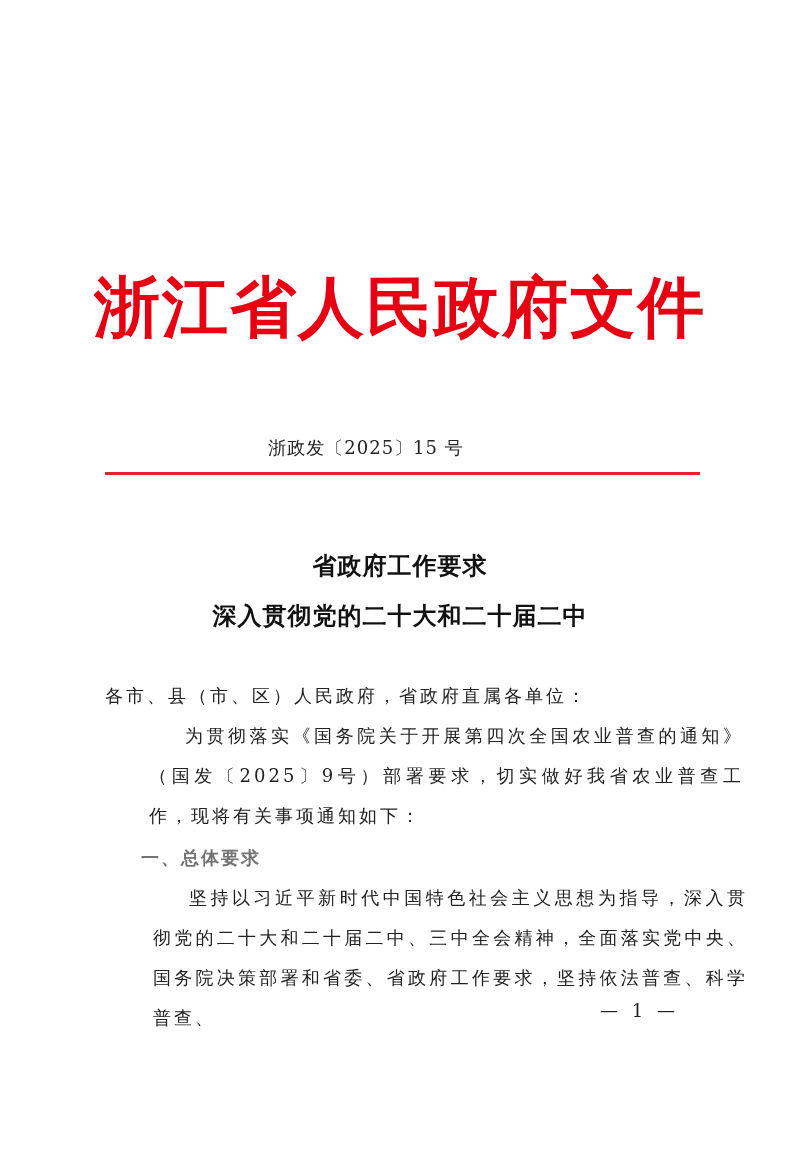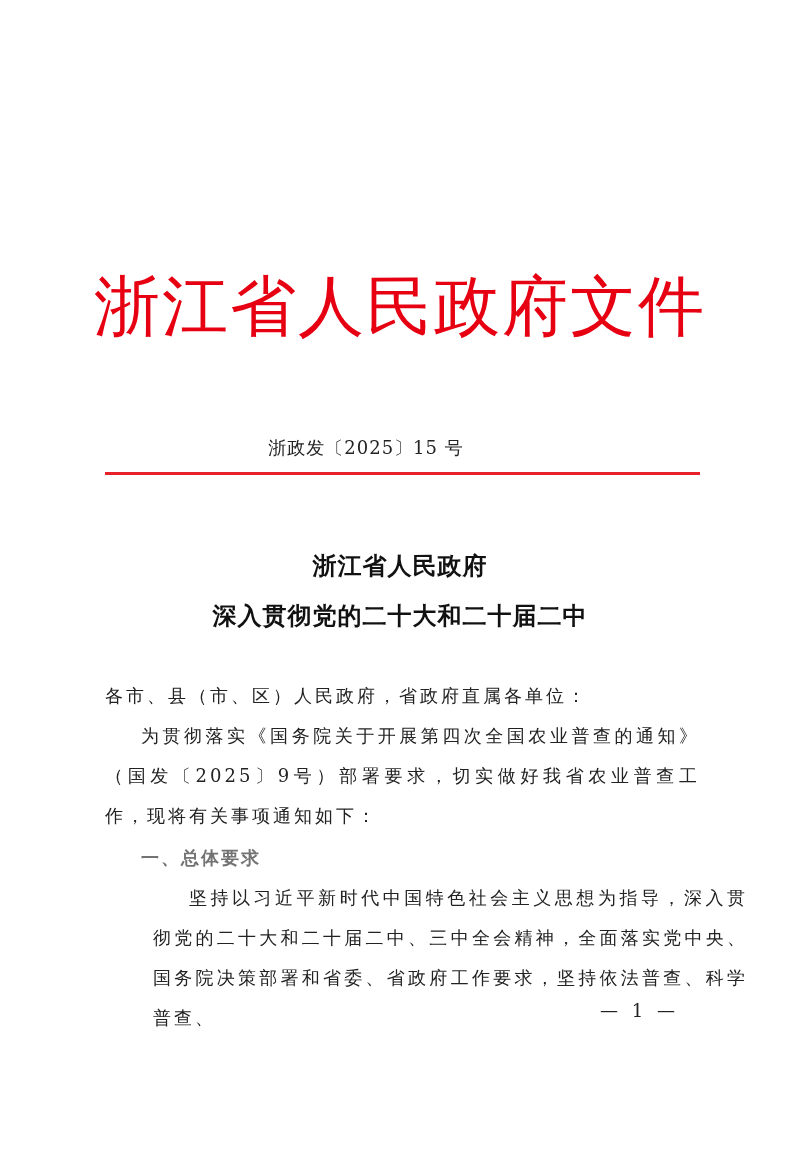--- a/index.html
+++ b/index.html
@@ -1,44 +1,44 @@
 <!DOCTYPE html>
 <html><head>
   <meta charset="utf-8">
   <style>
     html, body { margin: 0; padding: 0; background: #ffffff; }
     body { width: 800px; height: 1162px; position: relative; overflow: hidden;
            font-family: "DejaVu Serif", "Liberation Serif", serif; color: #222; }
     .masthead { position: absolute; left: 0; top: 262px; width: 800px; text-align: center;
-                font-size: 66px; font-weight: normal; color: #e60012; letter-spacing: 2px;
+                font-size: 66px; font-weight: bold; color: #e60012; letter-spacing: 2px;
                 line-height: 90px; font-family: "DejaVu Serif", serif; }
     .docnum { position: absolute; left: 0; top: 436px; width: 732px; text-align: center;
               font-size: 18px; color: #222; letter-spacing: 1px; }
     .redline { position: absolute; left: 105px; top: 472px; width: 595px; height: 3px; background: #e8202a; }
     .title { position: absolute; left: 0; width: 800px; text-align: center; font-size: 24px;
              font-weight: bold; color: #111; letter-spacing: 1px; }
     .t1 { top: 550px; }
     .t2 { top: 600px; }
     .body-text { position: absolute; left: 105px; width: 595px; font-size: 18px; line-height: 40px;
                  color: #222; letter-spacing: 3px; }
     .salutation { top: 676px; }
-    .para1 { top: 716px; text-indent: 36px; text-align: justify; }
+    .para1 { top: 716px; text-indent: 36px; text-align: justify; margin-left: 44px; }
     .heading1 { position: absolute; left: 141px; top: 838px; font-size: 18px; font-weight: bold;
                 font-family: "DejaVu Sans", sans-serif; letter-spacing: 2px; line-height: 40px; color: #737373; }
     .para2 { top: 878px; text-indent: 36px; text-align: justify; margin-left: 48px; }
     .pageno { position: absolute; left: 600px; top: 1000px; font-size: 18px; color: #222; letter-spacing: 4px; }
   </style>
 </head>
 <body>
 
 <div class="masthead">浙江省人民政府文件</div>
 <div class="docnum">浙政发〔2025〕15 号</div>
 <div class="redline"></div>
 
-<div class="title t1">浙江省人民政府</div>
+<div class="title t1">省政府工作要求</div>
 <div class="title t2">深入贯彻党的二十大和二十届二中</div>
 
 <div class="body-text salutation">各市、县（市、区）人民政府，省政府直属各单位：</div>
 <div class="body-text para1">为贯彻落实《国务院关于开展第四次全国农业普查的通知》（国发〔2025〕9号）部署要求，切实做好我省农业普查工作，现将有关事项通知如下：</div>
 <div class="heading1">一、总体要求</div>
 <div class="body-text para2">坚持以习近平新时代中国特色社会主义思想为指导，深入贯彻党的二十大和二十届二中、三中全会精神，全面落实党中央、国务院决策部署和省委、省政府工作要求，坚持依法普查、科学普查、</div>
 
 <div class="pageno">— 1 —</div>
 
 </body></html>

